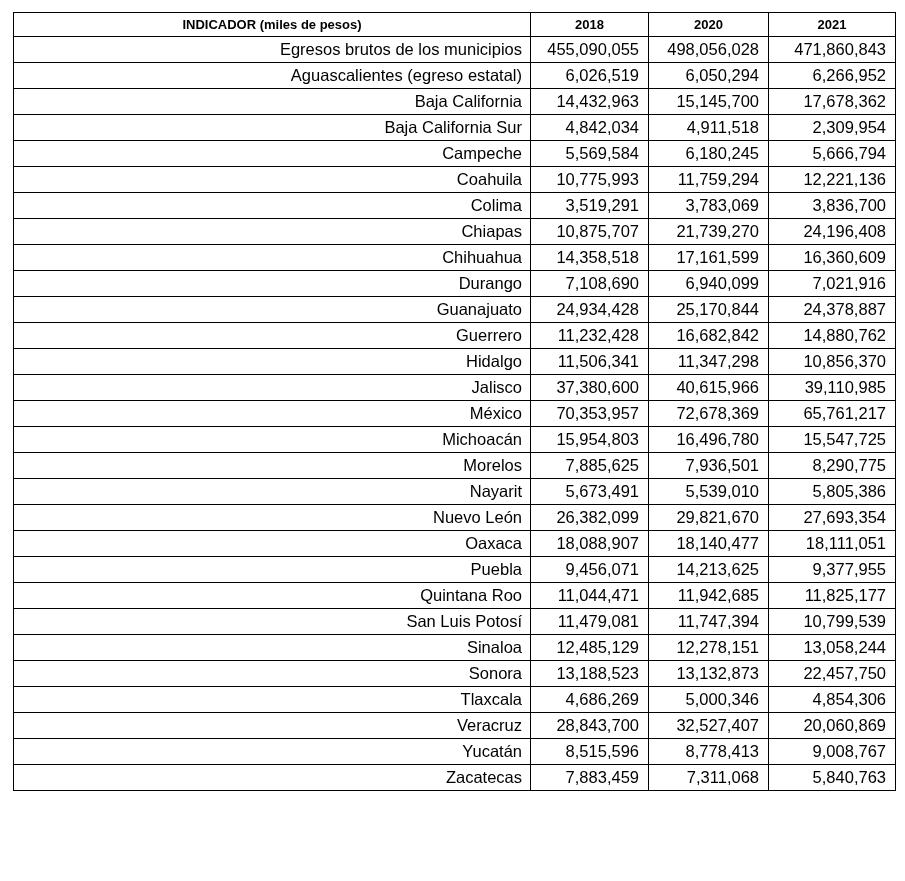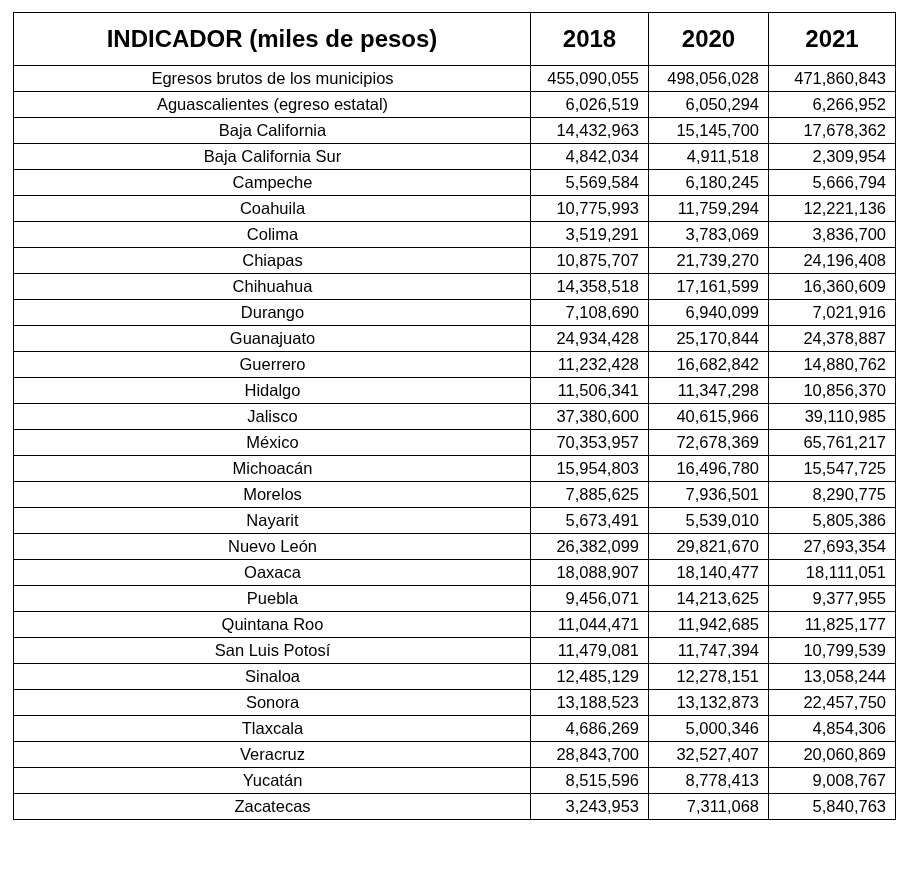--- a/index.html
+++ b/index.html
@@ -22,34 +22,34 @@
     font-family: "Liberation Sans", sans-serif;
     color: #000;
     background: #fff;
   }
   table, th, td {
     border: 1.5px solid #000;
   }
   th {
     font-weight: bold;
     text-align: center;
-    font-size: 24px;
-    padding: 12px 4px;
+    font-size: 13px;
+    padding: 4px 4px;
     white-space: nowrap;
     overflow: hidden;
   }
   td {
     font-size: 16.5px;
     padding: 2px 8px;
     white-space: nowrap;
     overflow: hidden;
     line-height: 21px;
   }
   .label-cell {
-    text-align: center;
+    text-align: right;
     padding-left: 9px;
   }
   .num-cell {
     text-align: right;
     padding-right: 9px;
   }
   col.c-ind { width: 517px; }
   col.c-y1  { width: 118px; }
   col.c-y2  { width: 120px; }
   col.c-y3  { width: 127px; }
@@ -237,19 +237,19 @@
           <td class="num-cell">20,060,869</td>
         </tr>
         <tr>
           <td class="label-cell">Yucatán</td>
           <td class="num-cell">8,515,596</td>
           <td class="num-cell">8,778,413</td>
           <td class="num-cell">9,008,767</td>
         </tr>
         <tr>
           <td class="label-cell">Zacatecas</td>
-          <td class="num-cell">3,243,953</td>
+          <td class="num-cell">7,883,459</td>
           <td class="num-cell">7,311,068</td>
           <td class="num-cell">5,840,763</td>
         </tr>
       </tbody>
   </table>
 </div>
 
 </body></html>

